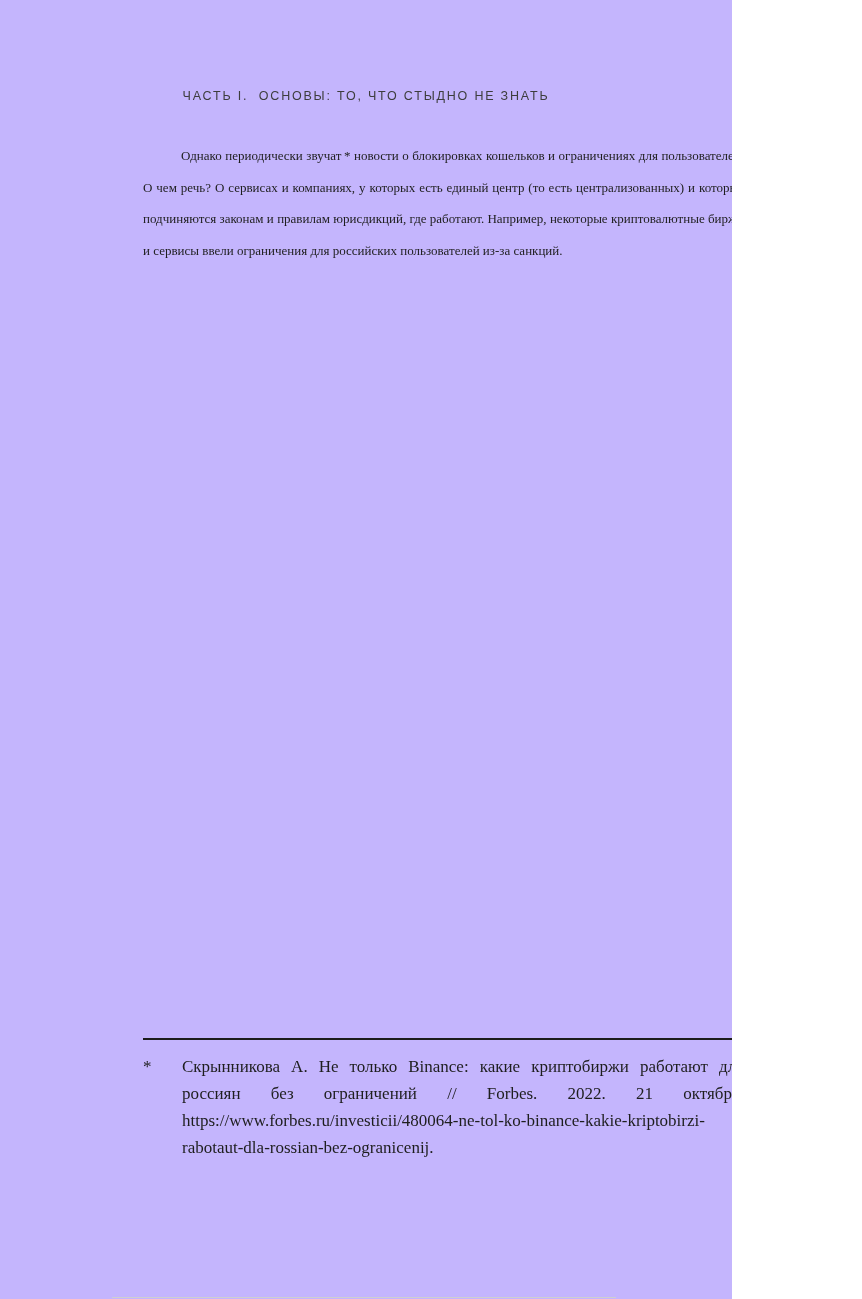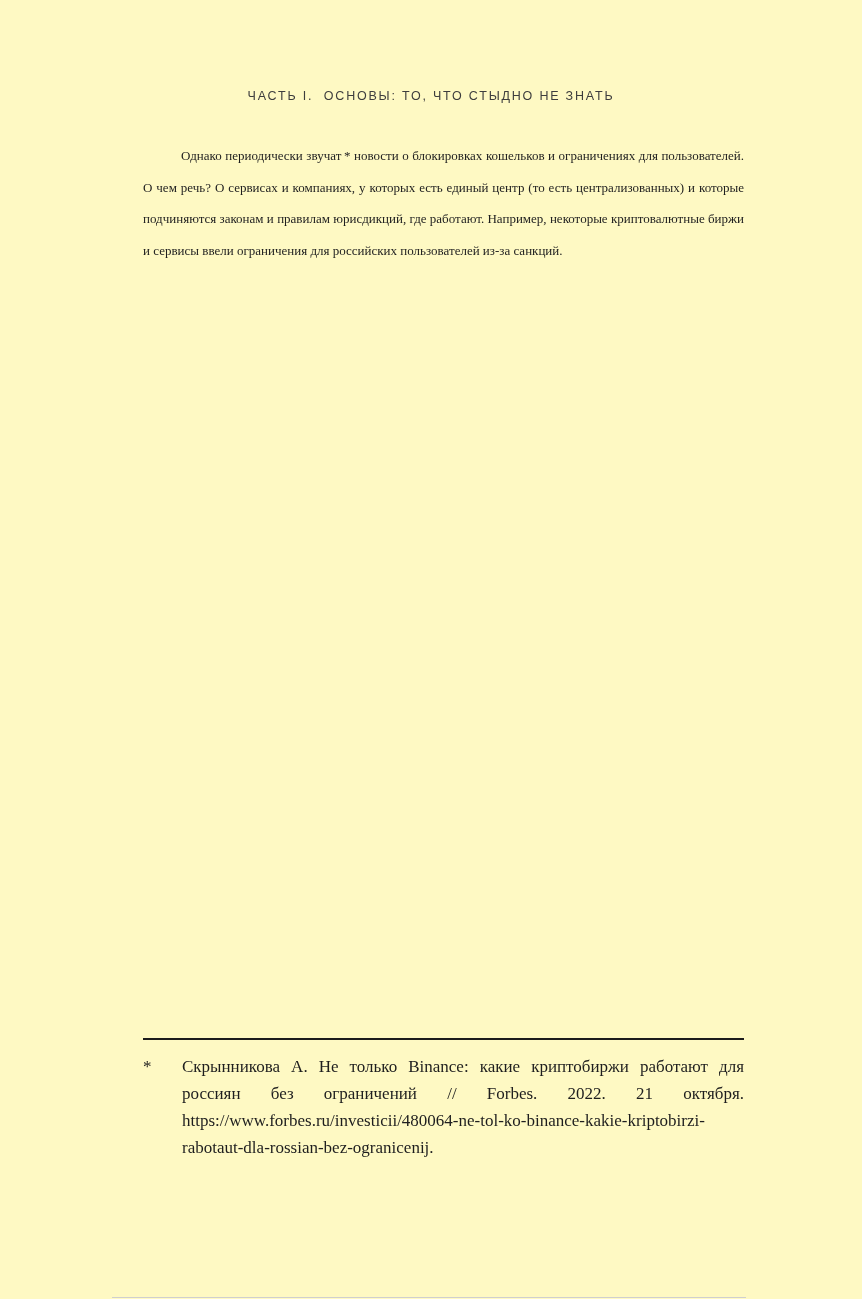--- a/index.html
+++ b/index.html
@@ -2,23 +2,23 @@
 <html lang="ru"><head>
 <meta charset="utf-8">
 <style>
   html, body {
     margin: 0;
     padding: 0;
     background: #ffffff;
   }
   .page {
     position: relative;
-    width: 862px;
+    width: 732px;
     height: 1299px;
-    background: #fef9c3;
+    background: #c4b5fd;
     font-family: "Liberation Serif", "DejaVu Serif", serif;
     color: #1c1c1c;
     overflow: hidden;
   }
   .running-header {
     position: absolute;
     top: 89px;
     left: 0;
     right: 0;
     text-align: center;

